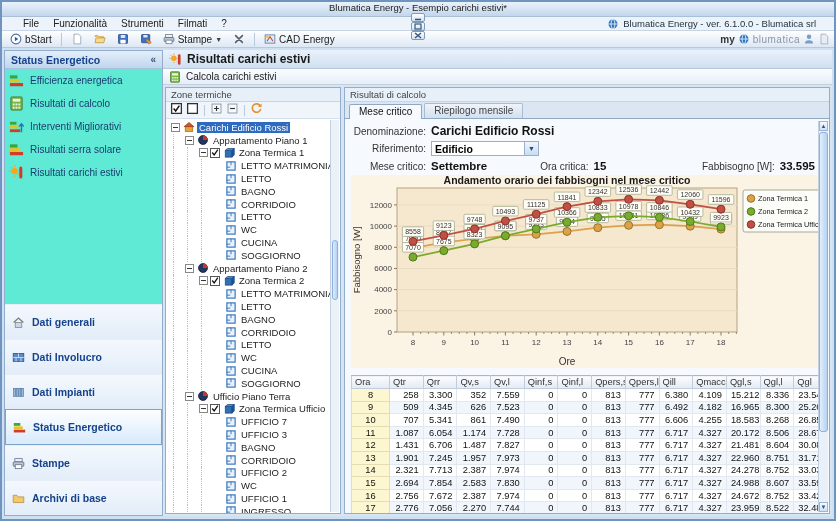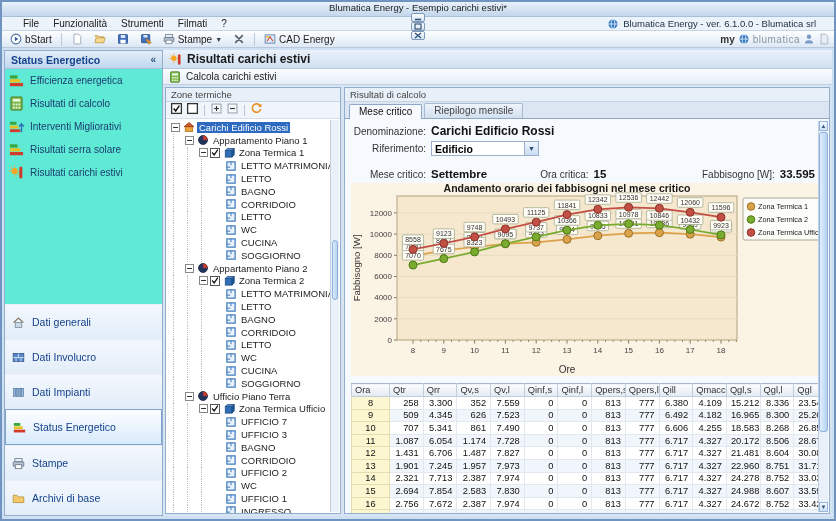--- a/index.html
+++ b/index.html
@@ -27,21 +27,21 @@
   
   .main{position:absolute;top:48px;left:2px;right:2px;bottom:3px;display:flex;background:#dcE8f5;}
   
   .sidebar{width:159px;display:flex;flex-direction:column;background:#5eead4;border:1px solid #93aecd;}
   .sidebar-header{height:18px;display:flex;align-items:center;padding:0 6px;
     background:linear-gradient(180deg,#e4eefa,#bfd6ee);border-bottom:1px solid #a8bfd8;
     font-size:10.5px;font-weight:bold;color:#15428b;}
   .sidebar-header .coll{margin-left:auto;color:#35597f;font-size:10px;}
   .side-item{display:flex;align-items:center;gap:6px;height:23px;padding:0 4px;font-size:10px;color:#1c3c70;}
   .sidebar-spacer{flex:1;}
-  .nav-item{display:flex;align-items:center;gap:7px;height:19px;padding:17px 7px;font-size:10.5px;font-weight:normal;color:#15428b;
+  .nav-item{display:flex;align-items:center;gap:7px;height:19px;padding:17px 7px;font-size:10.5px;font-weight:bold;color:#15428b;
     background:linear-gradient(180deg,#f4f8fd,#e2edf9);border-top:1px solid #e7eef7;}
   .nav-item.selected{background:linear-gradient(180deg,#fdfeff,#d8eafc);border:1px solid #7da2ce;}
   
   .content{flex:1;display:flex;flex-direction:column;min-width:0;}
   .page-header{height:19px;display:flex;align-items:center;gap:5px;padding:0 6px;
     background:linear-gradient(180deg,#e9f1fb,#d0e0f2);border-bottom:1px solid #b6c8de;
     font-size:12px;font-weight:bold;color:#1a1a1a;}
   .page-action{height:16px;display:flex;align-items:center;gap:5px;padding:0 6px;
     background:linear-gradient(180deg,#fbfdff,#e5edf7);border-bottom:1px solid #c2d0e0;font-size:10px;color:#222;}
   .panels{flex:1;display:flex;padding:2px;gap:3px;min-height:0;background:#d7e4f2;}
@@ -885,21 +885,21 @@
               <span class="flabel">Denominazione:</span>
               <span class="fvalue" style="font-size:12px;">Carichi Edificio Rossi</span>
             </div>
             <div class="form-row">
               <span class="flabel">Riferimento:</span>
               <span class="fselect">
                 <span>Edificio</span>
                 <span class="dd">▼</span>
               </span>
             </div>
-            <div class="form-row" style="margin-top:12px;">
+            <div class="form-row" style="margin-top:4px;">
               <span class="flabel">Mese critico:</span>
               <span class="fvalue" style="width:118px;">Settembre</span>
               <span class="flabel" style="width:64px;flex:0 0 64px;">Ora critica:</span>
               <span class="fvalue" style="width:120px;">15</span>
               <span class="flabel" style="width:86px;flex:0 0 86px;">Fabbisogno [W]:</span>
               <span class="fvalue">33.595</span>
             </div>
 
             <div class="chart-wrap" id="chart"><svg width="479" height="193" viewBox="0 0 479 193" style="font-family:'Liberation Sans',sans-serif;">
                   <rect x="0" y="0" width="479" height="193" fill="#fbf3e4"></rect>

